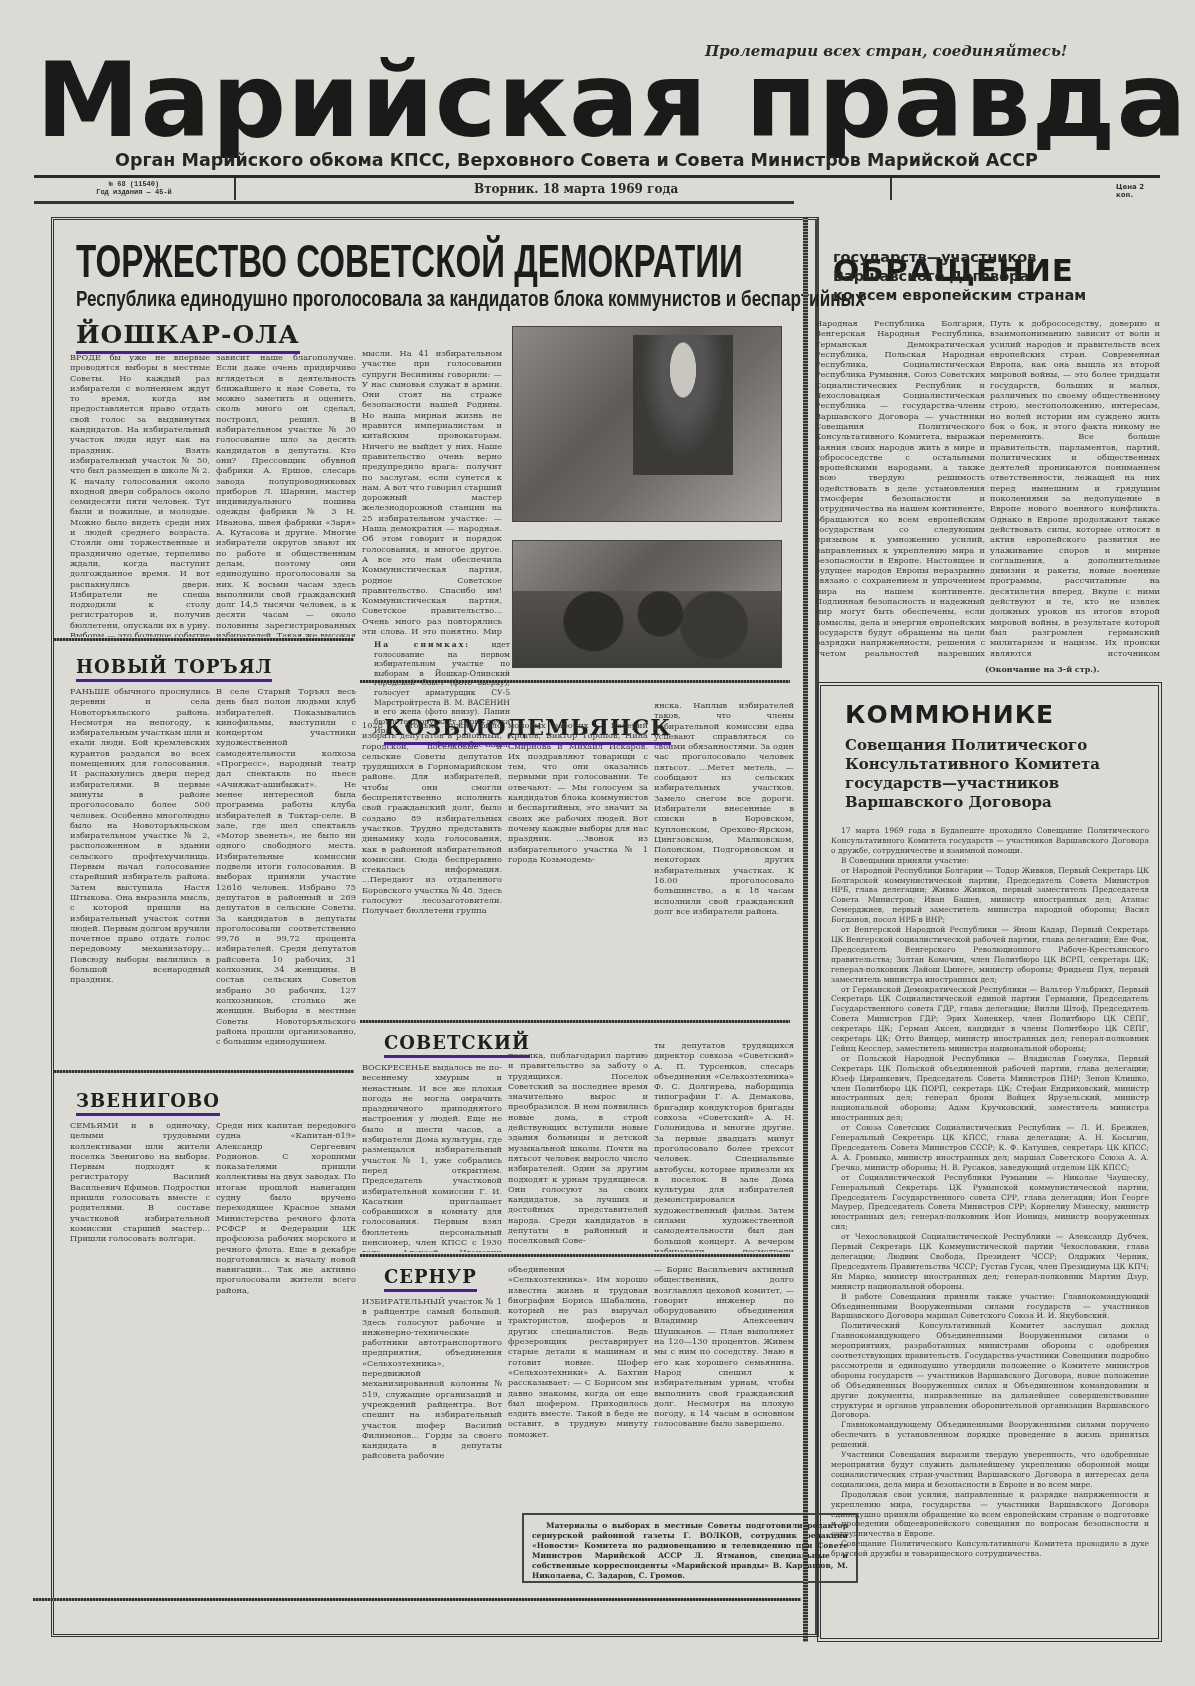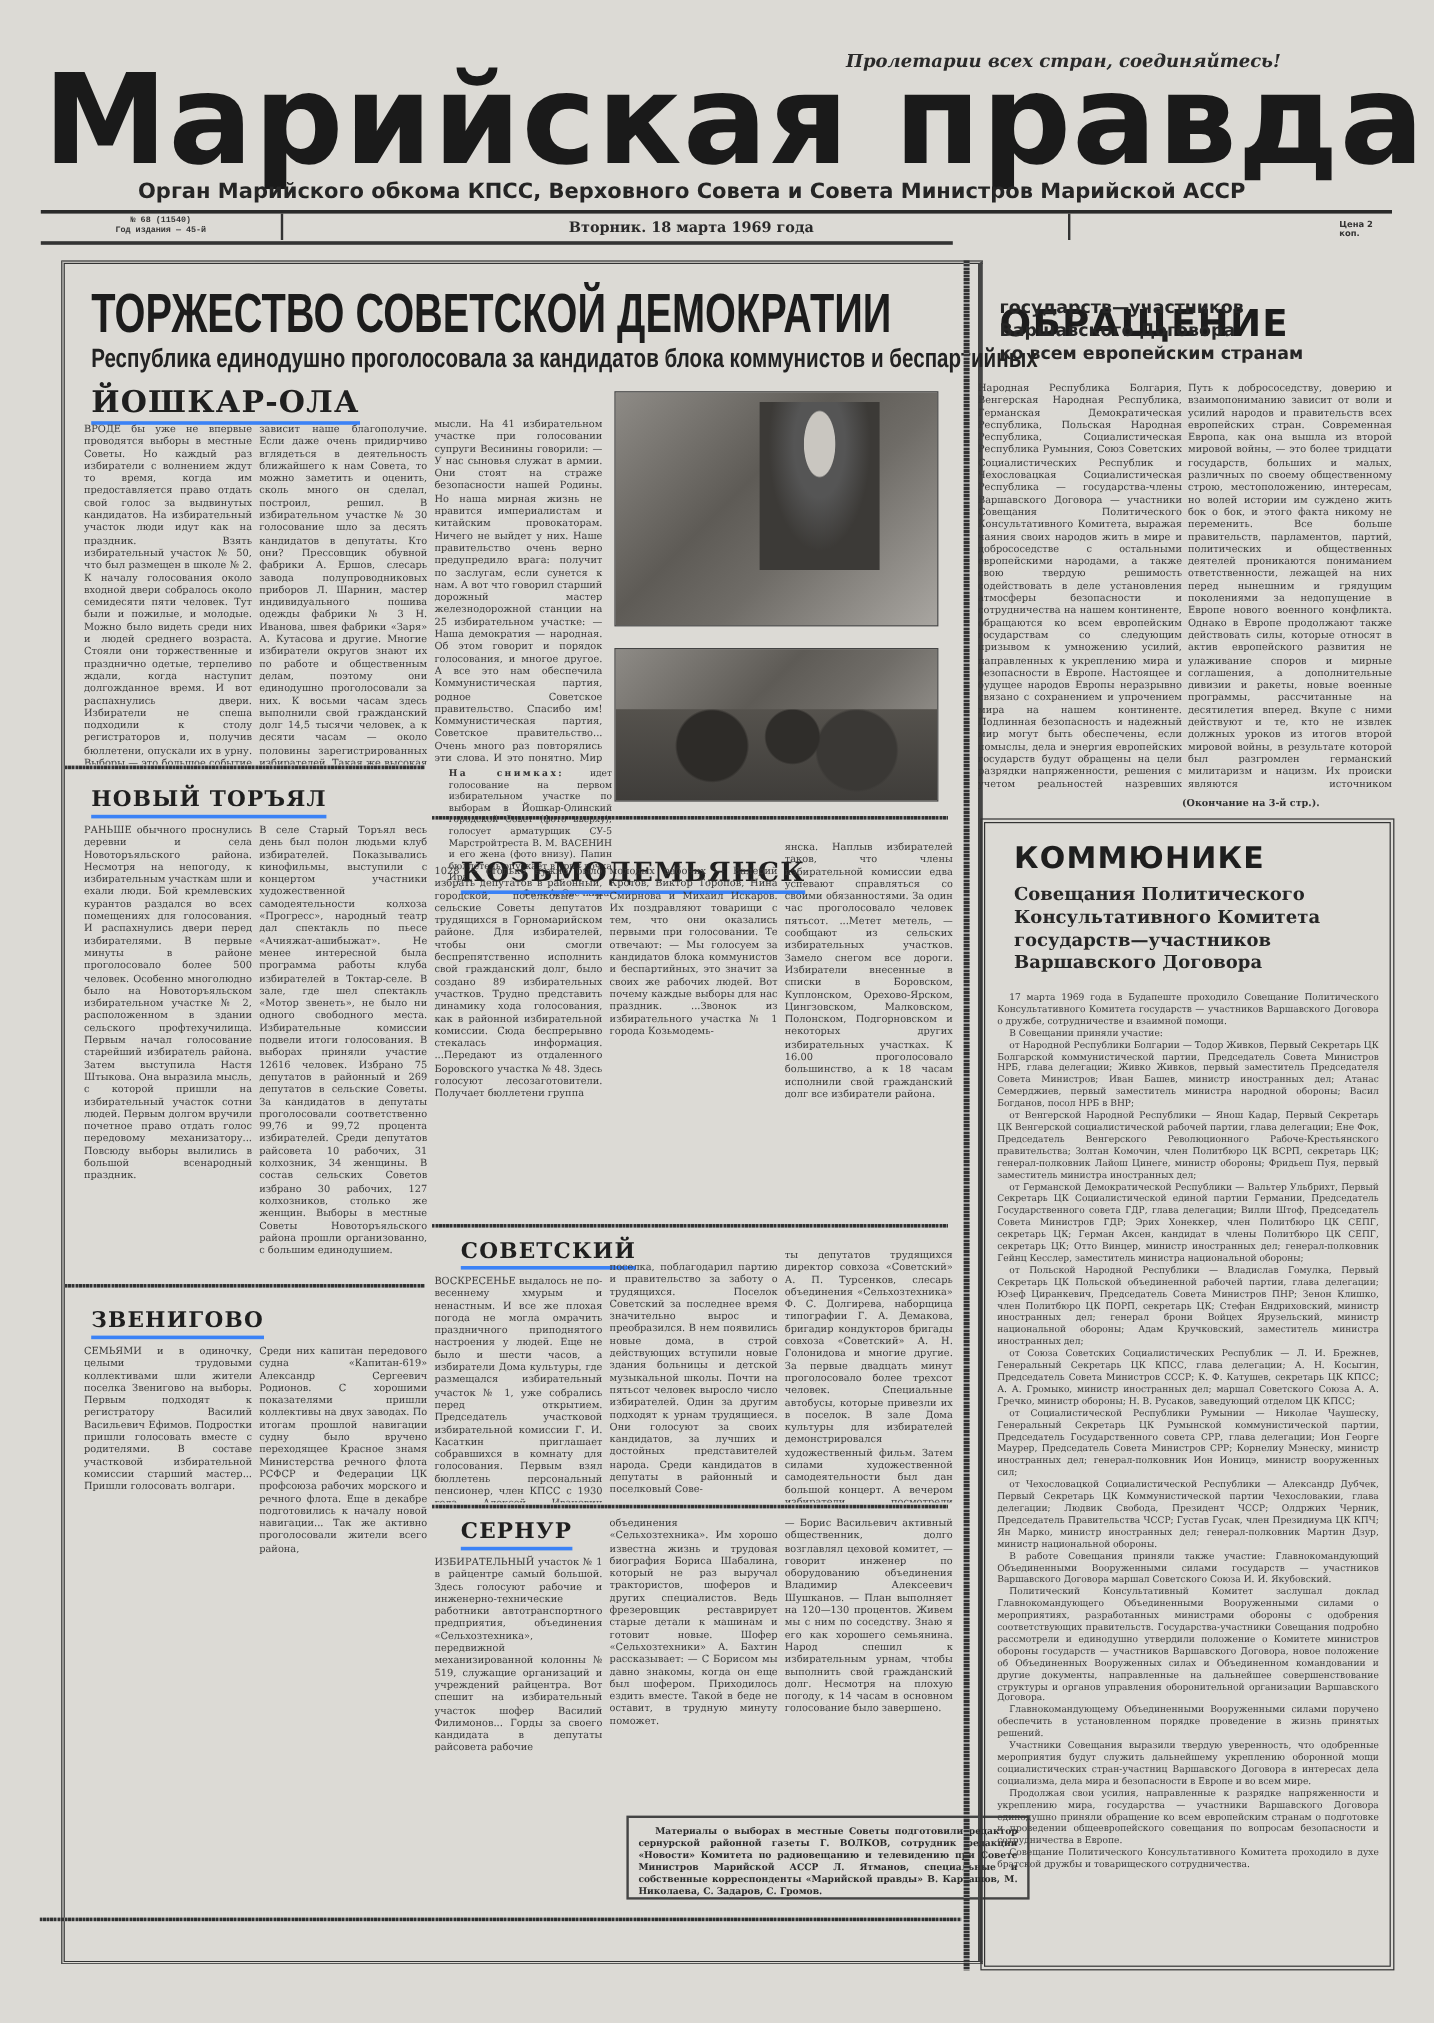--- a/index.html
+++ b/index.html
@@ -17,21 +17,21 @@
   .vsep { position: absolute; top: 0; width: 2px; height: 22px; background: #333; }
   .date { position: absolute; left: 440px; top: 4px; font-size: 12px; font-weight: bold; color: #2a2a2a; }
   .price { position: absolute; left: 1082px; top: 5px; font-family: "DejaVu Sans", sans-serif; font-size: 7px; font-weight: bold; color: #333; }
   .rule-thin { position: absolute; left: 34px; top: 203px; width: 760px; height: 3px; background: #333; }
 
   
   .mainbox { position: absolute; left: 51px; top: 217px; width: 768px; height: 1420px; border: 3px double #333; border-right: 4px solid #444; }
   .main-head { position: absolute; left: 22px; top: 14px; font-family: "Liberation Sans", sans-serif; font-weight: bold; font-size: 46px; letter-spacing: 0px; transform: scaleX(0.72); transform-origin: left; white-space: nowrap; color: #1c1c1c; }
   .main-sub { position: absolute; left: 22px; top: 66px; font-family: "Liberation Sans", sans-serif; font-weight: bold; font-size: 22px; transform: scaleX(0.78); transform-origin: left; white-space: nowrap; color: #222; }
 
-  .sec-title { position: absolute; font-family: "DejaVu Serif", serif; font-weight: bold; color: #1f1f1f; white-space: nowrap; border-bottom: 3px solid #3b82f6; padding-bottom: 2px; letter-spacing: 1px; }
+  .sec-title { position: absolute; font-family: "DejaVu Serif", serif; font-weight: bold; color: #1f1f1f; white-space: nowrap; border-bottom: 3px solid #4c1d95; padding-bottom: 2px; letter-spacing: 1px; }
   .col { position: absolute; font-size: 8.2px; line-height: 10.3px; color: #3a3a3a; text-align: justify; overflow: hidden; }
   .col p { text-indent: 10px; }
   .hdiv { position: absolute; height: 3px; background: repeating-linear-gradient(90deg, #333 0 2px, #888 2px 3px); }
 
   .photo { position: absolute; background: linear-gradient(135deg, #8e8b86 0%, #5e5b56 40%, #6f6c67 60%, #a9a6a1 100%); border: 1px solid #444; overflow: hidden; }
   .photo .portrait { position: absolute; left: 120px; top: 8px; width: 100px; height: 140px; background: radial-gradient(ellipse at 50% 25%, #c9c6c0 0 18%, #555 19% 30%, #3c3a37 60%); }
   .photo .crowd { position: absolute; left: 0; bottom: 0; width: 100%; height: 60%; background: radial-gradient(circle at 30% 40%, #2d2b28 0 15%, transparent 16%), radial-gradient(circle at 55% 30%, #2f2d2a 0 14%, transparent 15%), radial-gradient(circle at 75% 45%, #3a3835 0 16%, transparent 17%), linear-gradient(180deg, #55524d, #3f3d3a); }
   .caption { position: absolute; font-size: 7.6px; line-height: 9.6px; color: #333; text-align: justify; }
   .caption .hl { letter-spacing: 2px; font-weight: bold; }
 

